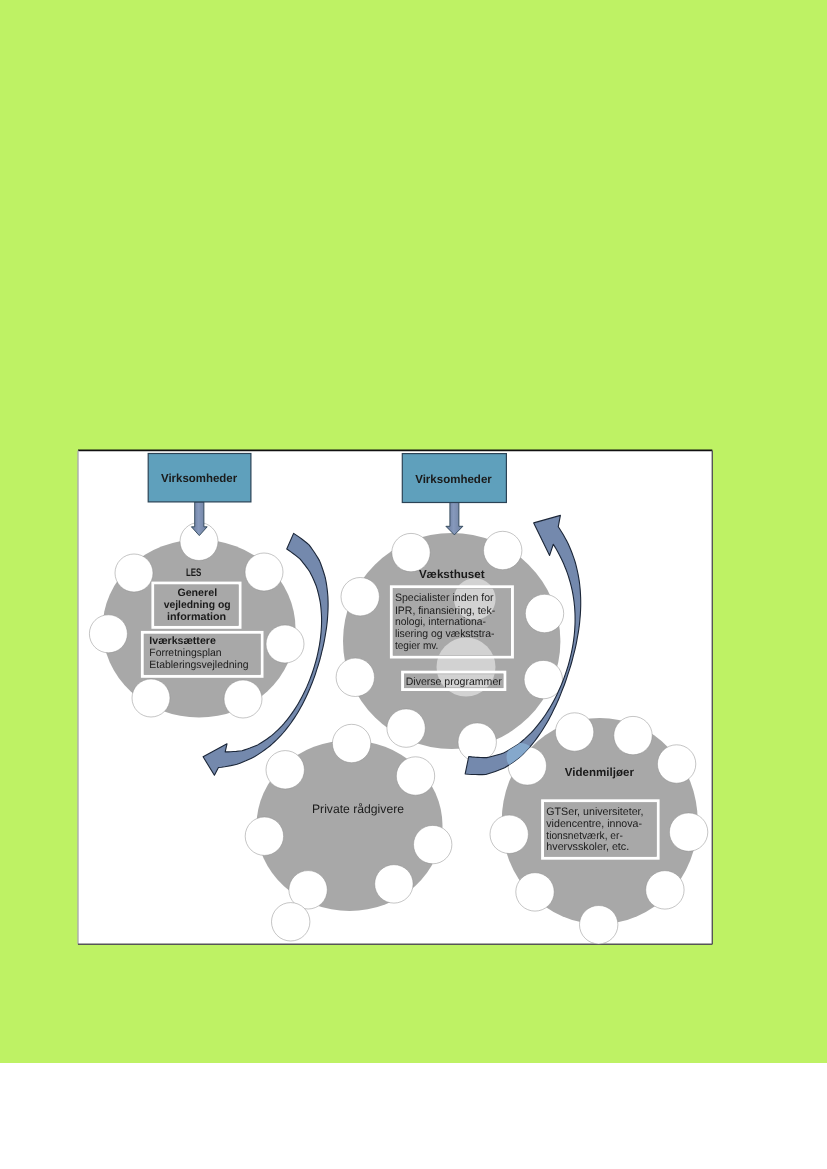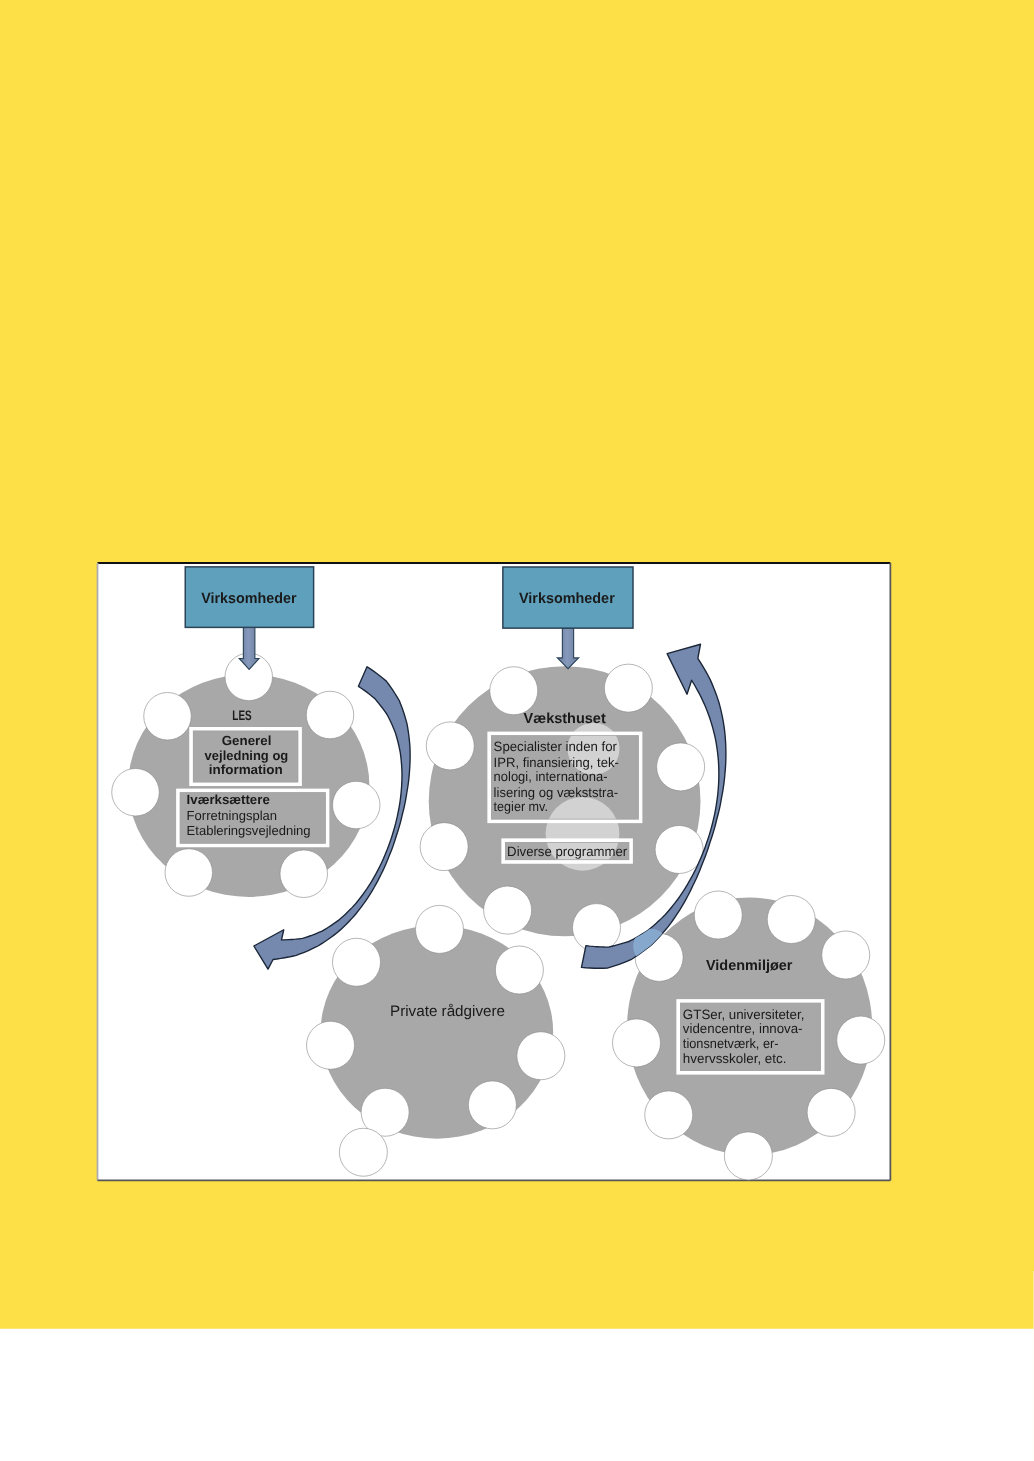--- a/index.html
+++ b/index.html
@@ -1,18 +1,18 @@
 <!DOCTYPE html>
 <html><head>
 <meta charset="utf-8">
 <title>Diagram</title>
 <style>
   html,body{margin:0;padding:0;background:#ffffff;}
   body{width:827px;height:1169px;font-family:"Liberation Sans",sans-serif;overflow:hidden;}
-  #page{position:relative;width:827px;height:1063px;background:#fde047;}
+  #page{position:relative;width:827px;height:1063px;background:#bef264;}
   #canvas{position:absolute;left:0;top:0;}
   text{font-family:"Liberation Sans",sans-serif;fill:#1a1a1a;
        -webkit-font-smoothing:antialiased;text-rendering:geometricPrecision;}
 </style>
 </head>
 <body>
 
 <div id="page">
   <svg id="canvas" width="827" height="1169" viewBox="0 0 827 1169" xmlns="http://www.w3.org/2000/svg">
 

